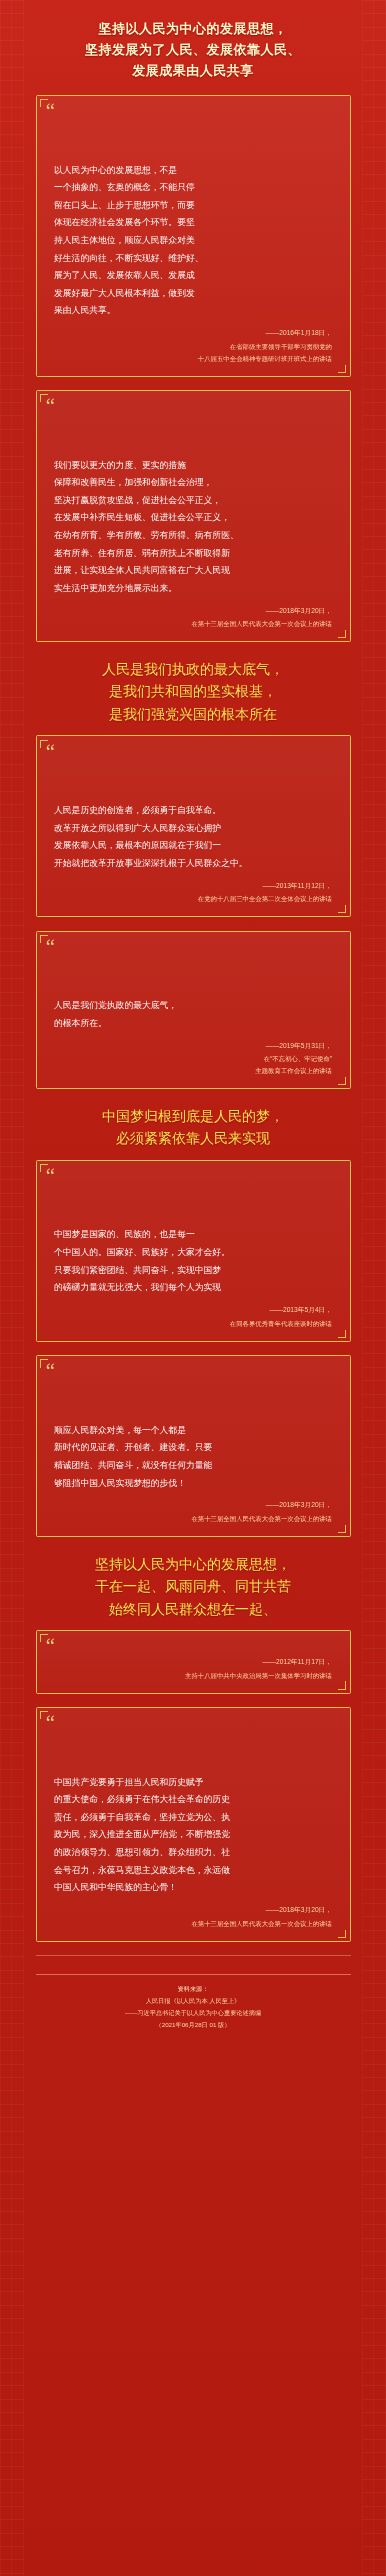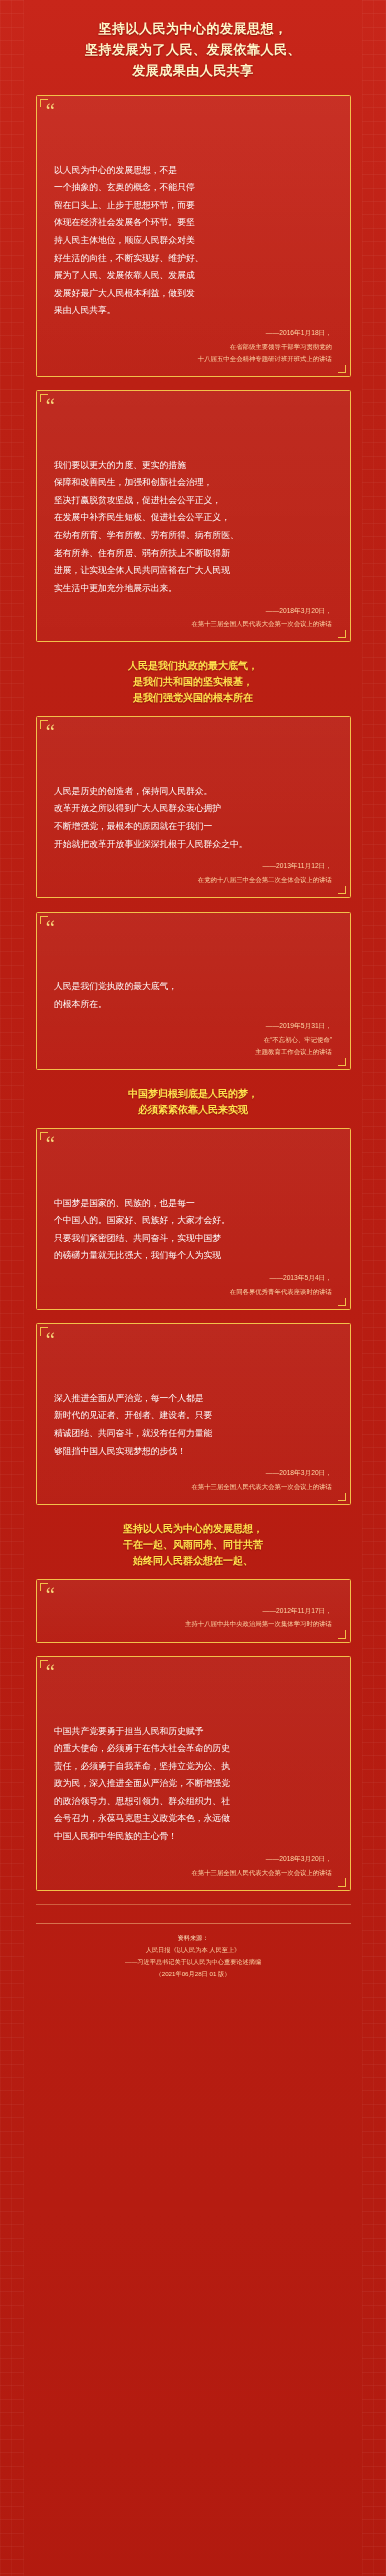--- a/index.html
+++ b/index.html
@@ -54,23 +54,23 @@
     letter-spacing: 0.5px;
     color: #fff6c9;
     text-shadow: 0 1px 1.5px rgba(90,5,0,0.55);
   }
   .main-title div { white-space: nowrap; }
 
   
   .section-heading {
     margin: 15.5px 0 10.3px 0;
     text-align: center;
-    font-size: 10px;
+    font-size: 14px;
     line-height: 1.6;
-    font-weight: bold;
+    font-weight: normal;
     color: #ffe14d;
     text-shadow: 0 1px 1px rgba(90,5,0,0.45);
   }
   .section-heading div { white-space: nowrap; }
 
   
   .card {
     position: relative;
     margin: 0 auto 13.4px auto;
     width: 315px;
@@ -198,23 +198,23 @@
           </div>
         </div>
         <div class="section-heading">
           <div>人民是我们执政的最大底气，</div>
           <div>是我们共和国的坚实根基，</div>
           <div>是我们强党兴国的根本所在</div>
         </div>
         <div class="card">
           <div class="quote-mark">“</div>
           <div class="quote-body">
-            <div>人民是历史的创造者，保持同人民群众。</div>
+            <div>人民是历史的创造者，必须勇于自我革命。</div>
             <div>改革开放之所以得到广大人民群众衷心拥护</div>
-            <div>不断增强党，最根本的原因就在于我们一</div>
+            <div>发展依靠人民，最根本的原因就在于我们一</div>
             <div>开始就把改革开放事业深深扎根于人民群众之中。</div>
           </div>
           <div class="quote-date">——2013年11月12日，</div>
           <div class="quote-source">
             <div>在党的十八届三中全会第二次全体会议上的讲话</div>
           </div>
         </div>
         <div class="card">
           <div class="quote-mark">“</div>
           <div class="quote-body">
@@ -240,21 +240,21 @@
             <div>的磅礴力量就无比强大，我们每个人为实现</div>
           </div>
           <div class="quote-date">——2013年5月4日，</div>
           <div class="quote-source">
             <div>在同各界优秀青年代表座谈时的讲话</div>
           </div>
         </div>
         <div class="card">
           <div class="quote-mark">“</div>
           <div class="quote-body">
-            <div>深入推进全面从严治党，每一个人都是</div>
+            <div>顺应人民群众对美，每一个人都是</div>
             <div>新时代的见证者、开创者、建设者。只要</div>
             <div>精诚团结、共同奋斗，就没有任何力量能</div>
             <div>够阻挡中国人民实现梦想的步伐！</div>
           </div>
           <div class="quote-date">——2018年3月20日，</div>
           <div class="quote-source">
             <div>在第十三届全国人民代表大会第一次会议上的讲话</div>
           </div>
         </div>
         <div class="section-heading">

